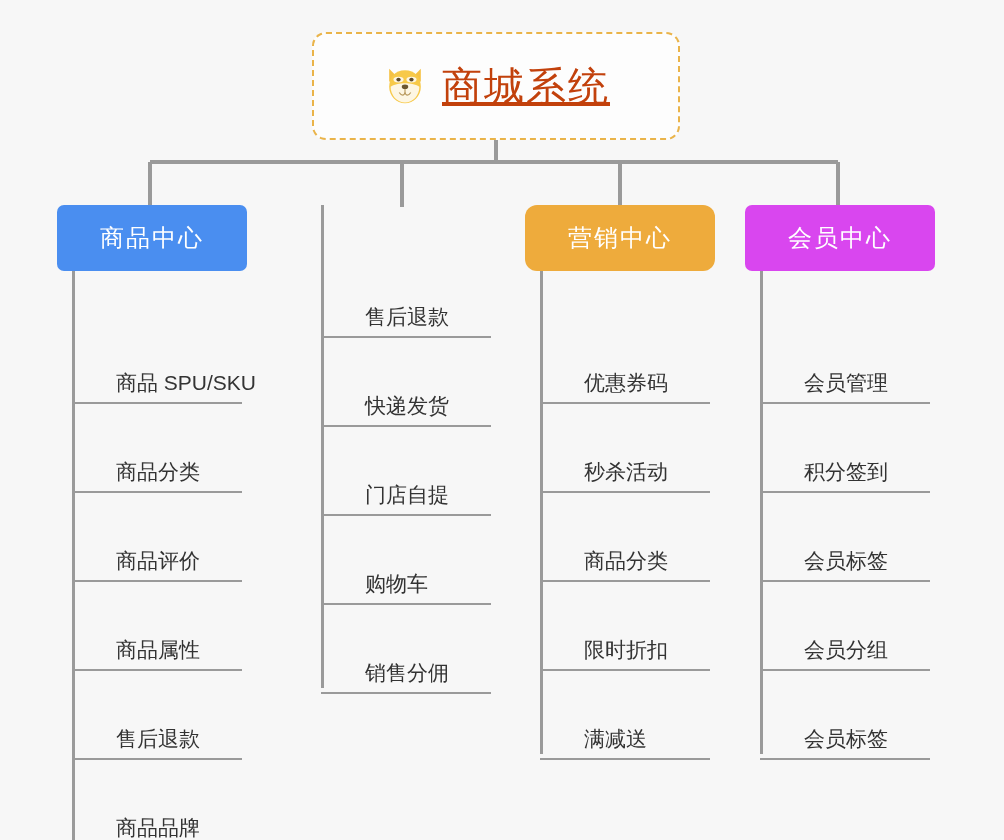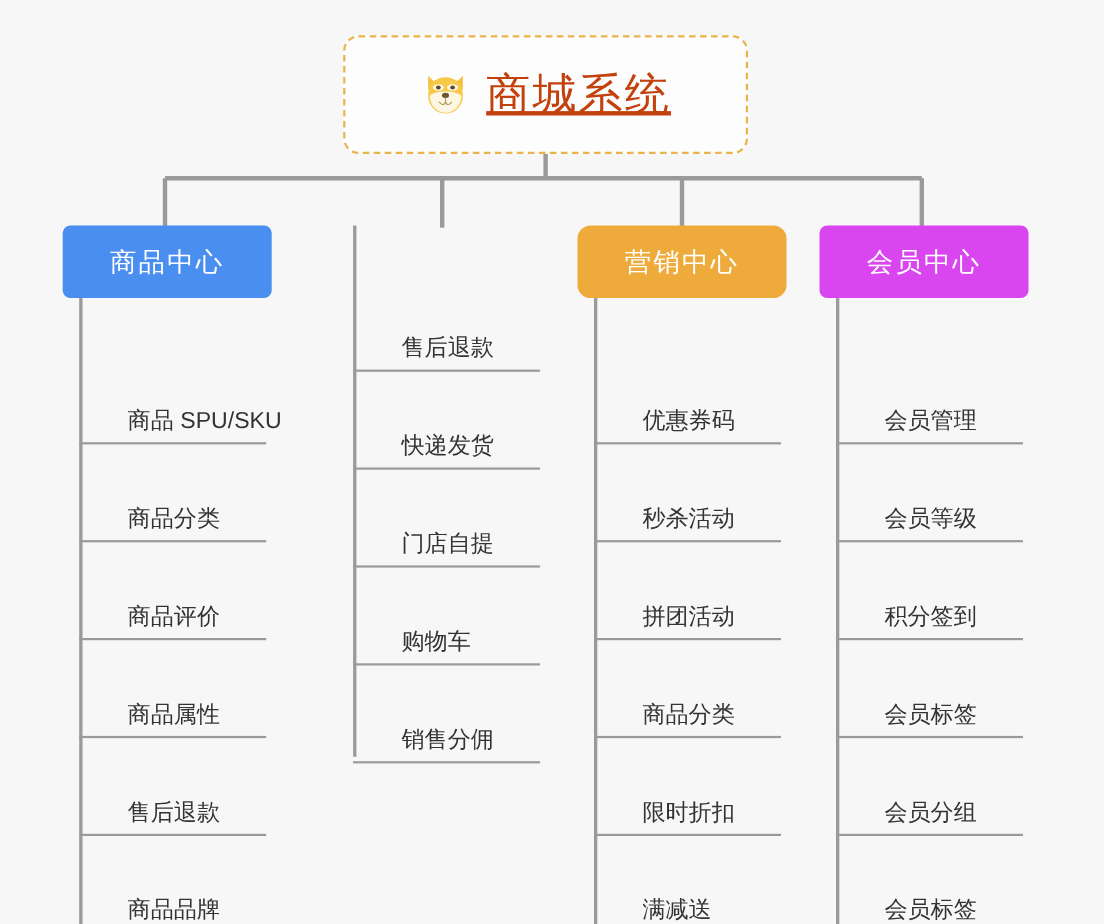--- a/index.html
+++ b/index.html
@@ -207,46 +207,40 @@
       <span>营销中心</span>
     </div>
     <div class="branch-items">
       <div class="branch-item">
           <span class="branch-item-label">优惠券码</span>
         </div>
       <div class="branch-item">
           <span class="branch-item-label">秒杀活动</span>
         </div>
       <div class="branch-item">
-          <span class="branch-item-label">拼团活动</span>
-        </div>
-      <div class="branch-item">
           <span class="branch-item-label">商品分类</span>
         </div>
       <div class="branch-item">
           <span class="branch-item-label">限时折扣</span>
         </div>
       <div class="branch-item">
           <span class="branch-item-label">满减送</span>
         </div>
     </div>
   </div>
 
   <div class="branch branch-4">
     <div class="branch-header" style="background: #d946ef;">
       <span>会员中心</span>
     </div>
     <div class="branch-items">
       <div class="branch-item">
           <span class="branch-item-label">会员管理</span>
         </div>
       <div class="branch-item">
-          <span class="branch-item-label">会员等级</span>
-        </div>
-      <div class="branch-item">
           <span class="branch-item-label">积分签到</span>
         </div>
       <div class="branch-item">
           <span class="branch-item-label">会员标签</span>
         </div>
       <div class="branch-item">
           <span class="branch-item-label">会员分组</span>
         </div>
       <div class="branch-item">
           <span class="branch-item-label">会员标签</span>

